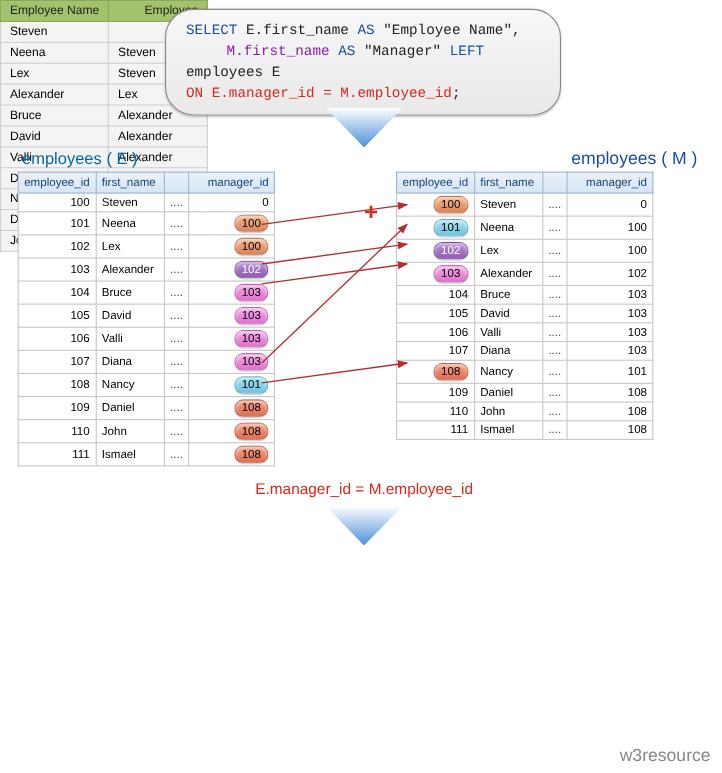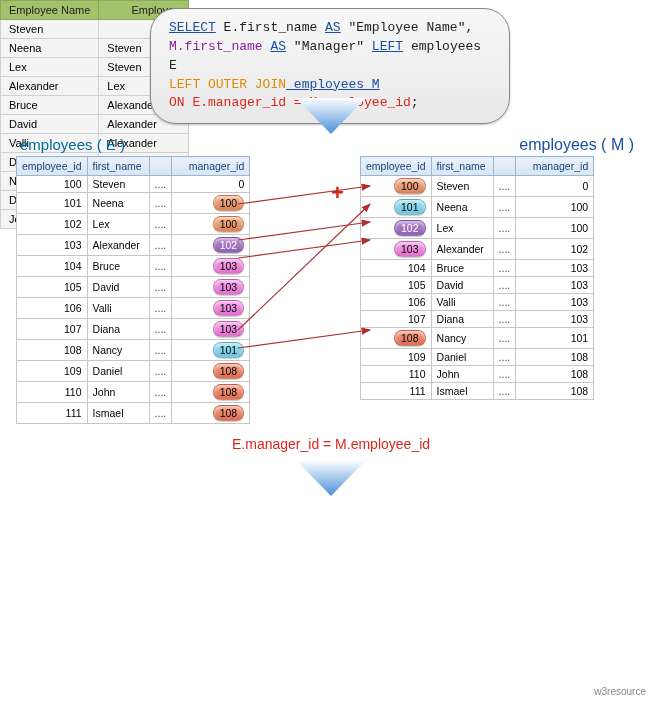--- a/index.html
+++ b/index.html
@@ -20,22 +20,22 @@
     width: 360px;
     background: linear-gradient(#f7f7f7,#e9e9e9);
     border: 1px solid #888;
     border-radius: 26px;
     padding: 10px 18px 10px 18px;
     font-family: "Courier New", monospace;
     font-size: 13px;
     line-height: 1.45;
     box-shadow: 0 1px 2px rgba(0,0,0,.25);
   }
-  .kw-blue { color: #1a4fa0; text-decoration: underline; }
-  .kw-purple { color: #8a1ea1; }
+  .kw-blue { color: #1a4fa0; }
+  .kw-purple { color: #8a1ea1; margin-left: 37px; }
   .kw-black { color: #222; }
   .kw-orange { color: #e08a00; }
   .kw-red { color: #d9271c; }
   .tri-blue {
     position: absolute;
     left: 296px; top: 98px;
     width: 70px; height: 36px;
     background: linear-gradient(#ffffff,#4a90d9);
     clip-path: polygon(50% 100%, 0 0, 100% 0);
   }
@@ -144,42 +144,39 @@
   .svg-arrows {
     position: absolute;
     left: 0; top: 0;
     width: 656px; height: 440px;
     pointer-events: none;
   }
 
   .watermark {
     position:absolute;
     right: 10px; bottom: 6px;
-    font-size: 10px;
+    font-size: 16px;
     color: #888;
   }
   .fade-bottom {
     position:absolute;
     left:0; right:0; bottom:0;
     height: 40px;
     background: linear-gradient(rgba(255,255,255,0),#fff);
   }
 </style>
 </head>
 <body>
 
 <div class="sql-box">
   <div>
     <span class="kw-blue">SELECT</span><span class="kw-black"> E.first_name </span><span class="kw-blue">AS</span><span class="kw-black"> "Employee Name",</span>
   </div>
   <div>
     <span class="kw-purple">M.first_name </span><span class="kw-blue">AS</span><span class="kw-black"> "Manager" </span><span class="kw-blue">LEFT</span><span class="kw-black"> employees E</span>
-  </div>
-  <div>
-    <span class="kw-orange">LEFT OUTER JOIN</span><span class="kw-blue"> employees M</span>
   </div>
   <div>
     <span class="kw-red">ON</span><span class="kw-red"> E.manager_id = M.employee_id</span><span class="kw-black">;</span>
   </div>
 </div>
 
 <div class="tri-blue"></div>
 
 <div class="table-title-left">employees ( E )</div>
 <div class="table-title-right">employees ( M )</div>

